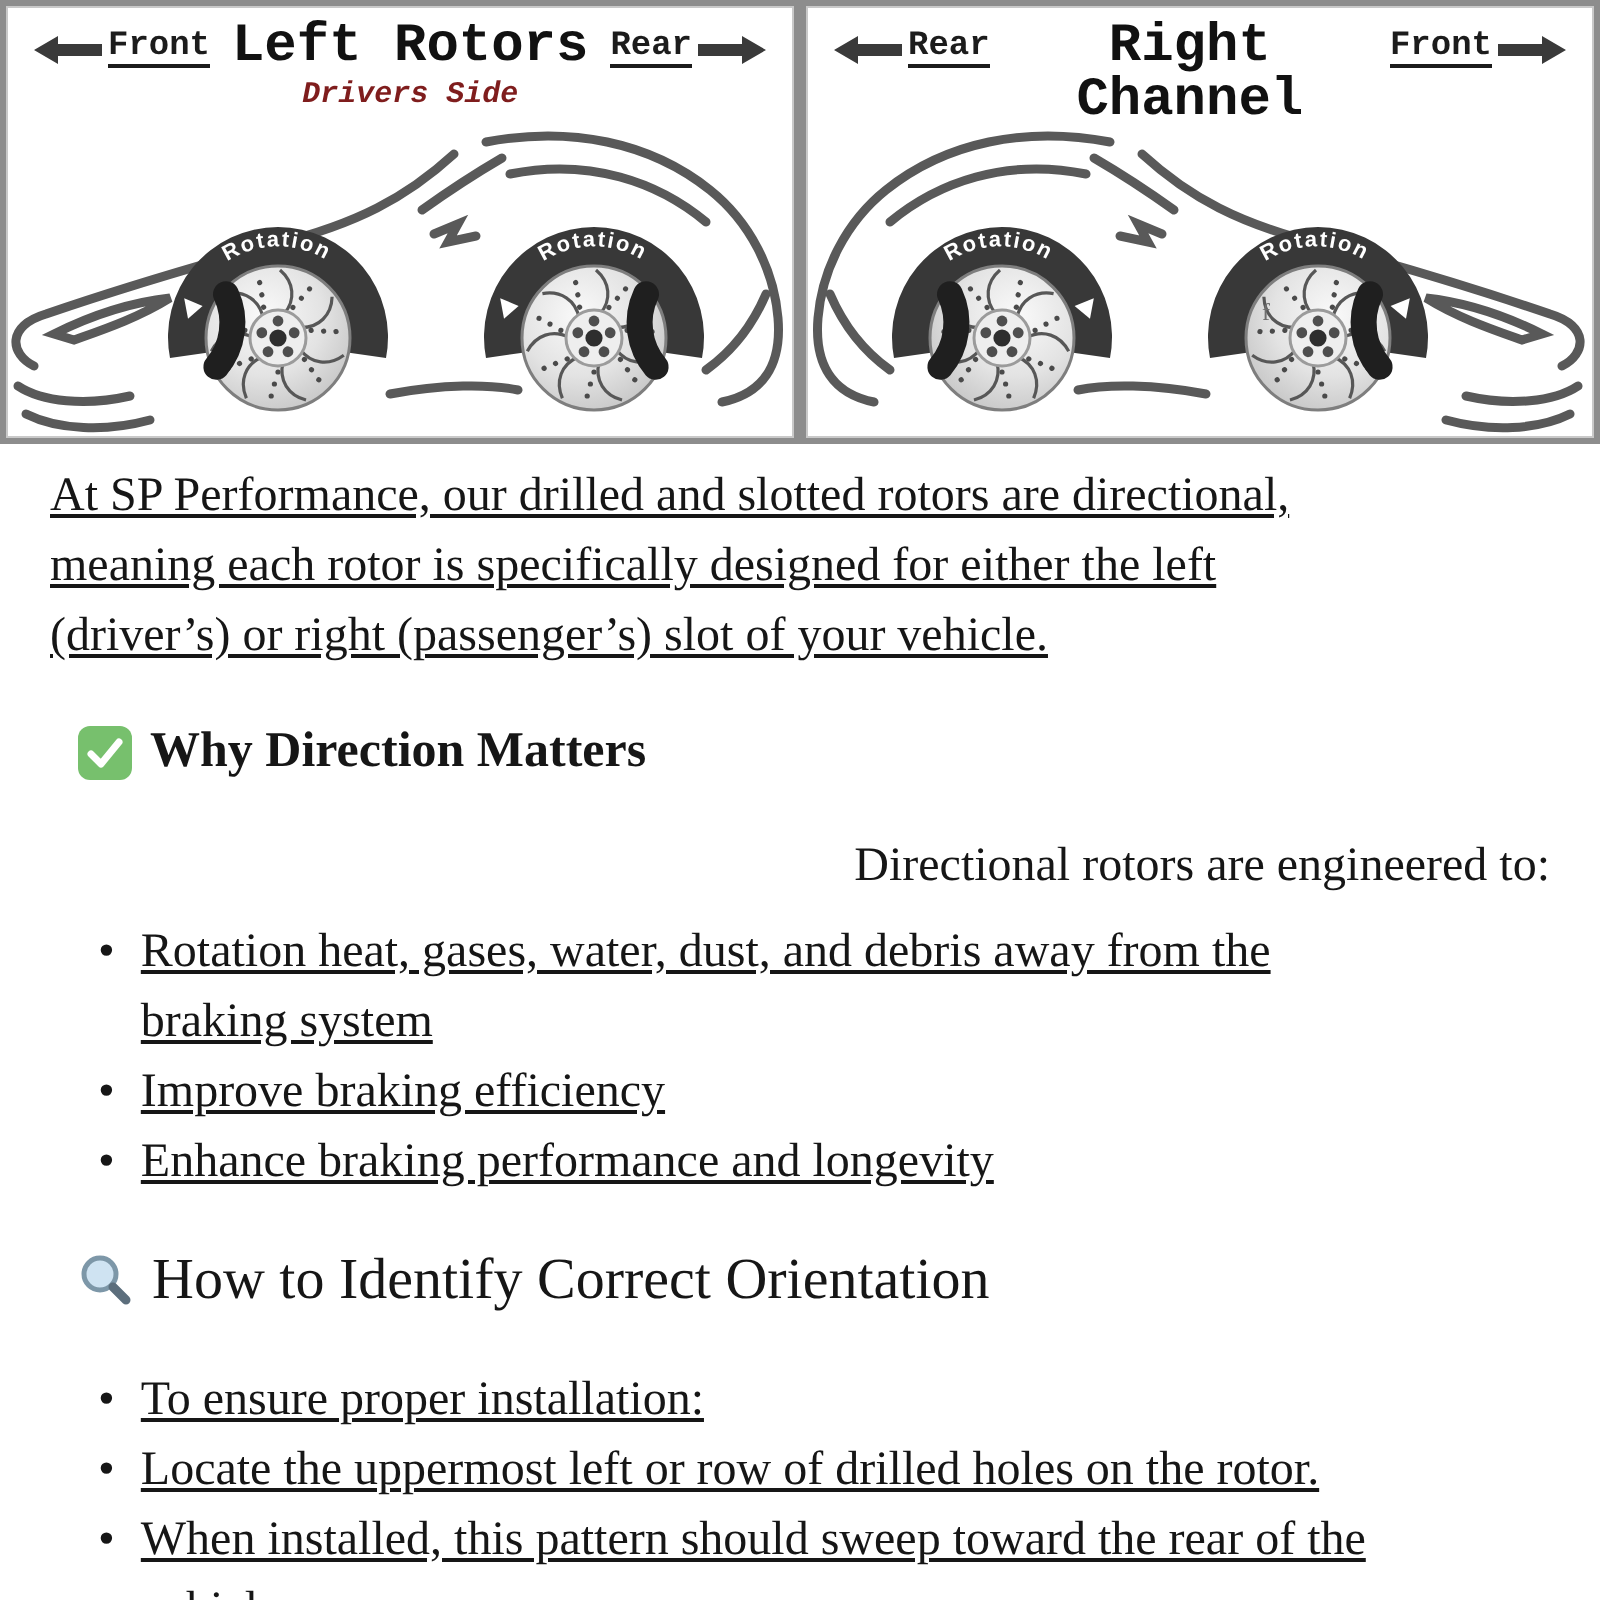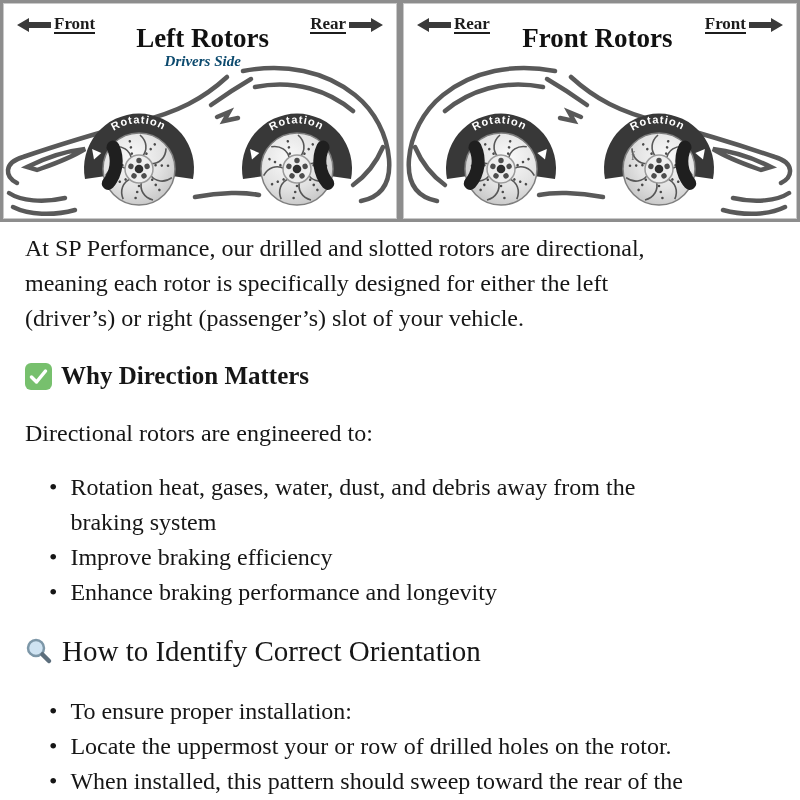--- a/index.html
+++ b/index.html
@@ -3,40 +3,40 @@
 <meta charset="utf-8">
 <style>
   html,body{margin:0;padding:0;background:#ffffff;}
   body{width:800px;font-family:"Liberation Serif",serif;color:#161616;}
 
   
   .figure{display:flex;width:800px;height:222px;box-sizing:border-box;background:#fdfdfd;}
   .panel{width:400px;height:222px;box-sizing:border-box;border:3px solid #8d8d8d;
          box-shadow:inset 0 0 0 1px #c9c9c9;background:#ffffff;position:relative;overflow:hidden;}
   .hdr{display:flex;justify-content:space-between;align-items:flex-start;
-       padding:8px 14px 0 14px;height:44px;font-family:Liberation Serif, serif;}
+       padding:8px 14px 0 14px;height:44px;font-family:Liberation Mono, monospace;}
   .side-lab{display:flex;align-items:flex-end;gap:3px;margin-top:4px;}
   .dir-label{font-weight:bold;font-size:17px;color:#1c1c1c;border-bottom:2.5px solid #1c1c1c;
              padding-bottom:0;line-height:1;}
   .dir-arrow{margin-bottom:2px;}
   .titleblk{text-align:center;flex:1;}
-  .p-title{font-weight:bold;font-size:27px;line-height:1;color:#111;margin-top:14px;}
-  .p-sub{font-weight:bold;font-style:italic;font-size:15px;color:#0c4a6e;margin-top:1px;}
+  .p-title{font-weight:bold;font-size:27px;line-height:1;color:#111;}
+  .p-sub{font-weight:bold;font-style:italic;font-size:15px;color:#7f1d1d;margin-top:1px;}
   .car{display:block;margin-top:2px;}
   .artifact{position:absolute;left:228px;top:146px;font-size:12px;color:#6f6f6f;
             font-family:"Liberation Serif",serif;}
 
   
   .main{padding:9px 25px 0 25px;}
   .para{font-size:24px;line-height:35px;margin:0 0 25px 0;}
-  .para .l, .b-text .l{white-space:nowrap;}
-  .h-row{display:flex;align-items:center;gap:9px;margin:0 0 25px 0;}
+  .para .l, .b-text .l{white-space:nowrap;text-decoration:underline;}
+  .h-row{display:flex;align-items:center;gap:9px;margin:0 0 25px 14px;}
   .h-bold{font-size:25px;font-weight:bold;line-height:1.2;}
   .h-reg{font-size:29px;font-weight:normal;line-height:1.2;}
-  .lead{font-size:24px;line-height:35px;margin:0 0 19px 0;}
+  .lead{font-size:24px;line-height:35px;margin:0 0 8px 0;text-align:right;}
   ul.blist{list-style:none;margin:0 0 24px 0;padding:0 0 0 24px;}
   ul.blist li{display:flex;gap:13px;font-size:24px;line-height:35px;}
   .b-dot{flex:0 0 auto;}
   .check-badge{width:27px;height:27px;border-radius:6px;background:#77c06d;
                display:inline-flex;align-items:center;justify-content:center;flex:0 0 auto;}
   .mag-wrap{display:inline-flex;flex:0 0 auto;}
 </style>
 </head>
 <body>
 
@@ -196,21 +196,21 @@
 
   <div class="panel">
     <div class="hdr">
       <div class="side-lab">
         <svg class="dir-arrow" width="34" height="14" viewBox="0 0 34 14">
           <polygon points="0,7 12,0 12,4 34,4 34,10 12,10 12,14" fill="#3a3a3a"></polygon>
         </svg>
         <span class="dir-label">Rear</span>
       </div>
       <div class="titleblk">
-        <div class="p-title">Front Rotors</div>
+        <div class="p-title">Right Channel</div>
       </div>
       <div class="side-lab">
         <span class="dir-label">Front</span>
         <svg class="dir-arrow" width="34" height="14" viewBox="0 0 34 14">
           <polygon points="34,7 22,0 22,4 0,4 0,10 22,10 22,14" fill="#3a3a3a"></polygon>
         </svg>
       </div>
     </div>
     <svg class="car" width="392" height="164" viewBox="0 0 392 164">
       <use href="#carBody" transform="translate(392,0) scale(-1,1)"></use>
@@ -285,21 +285,21 @@
   <ul class="blist">
     <li>
       <span class="b-dot">•</span>
       <span class="b-text">
         <span class="l" style="display:block">To ensure proper installation:</span>
       </span>
     </li>
     <li>
       <span class="b-dot">•</span>
       <span class="b-text">
-        <span class="l" style="display:block">Locate the uppermost your or row of drilled holes on the rotor.</span>
+        <span class="l" style="display:block">Locate the uppermost left or row of drilled holes on the rotor.</span>
       </span>
     </li>
     <li>
       <span class="b-dot">•</span>
       <span class="b-text">
         <span class="l" style="display:block">When installed, this pattern should sweep toward the rear of the</span>
         <span class="l" style="display:block">vehicle.</span>
       </span>
     </li>
   </ul>

